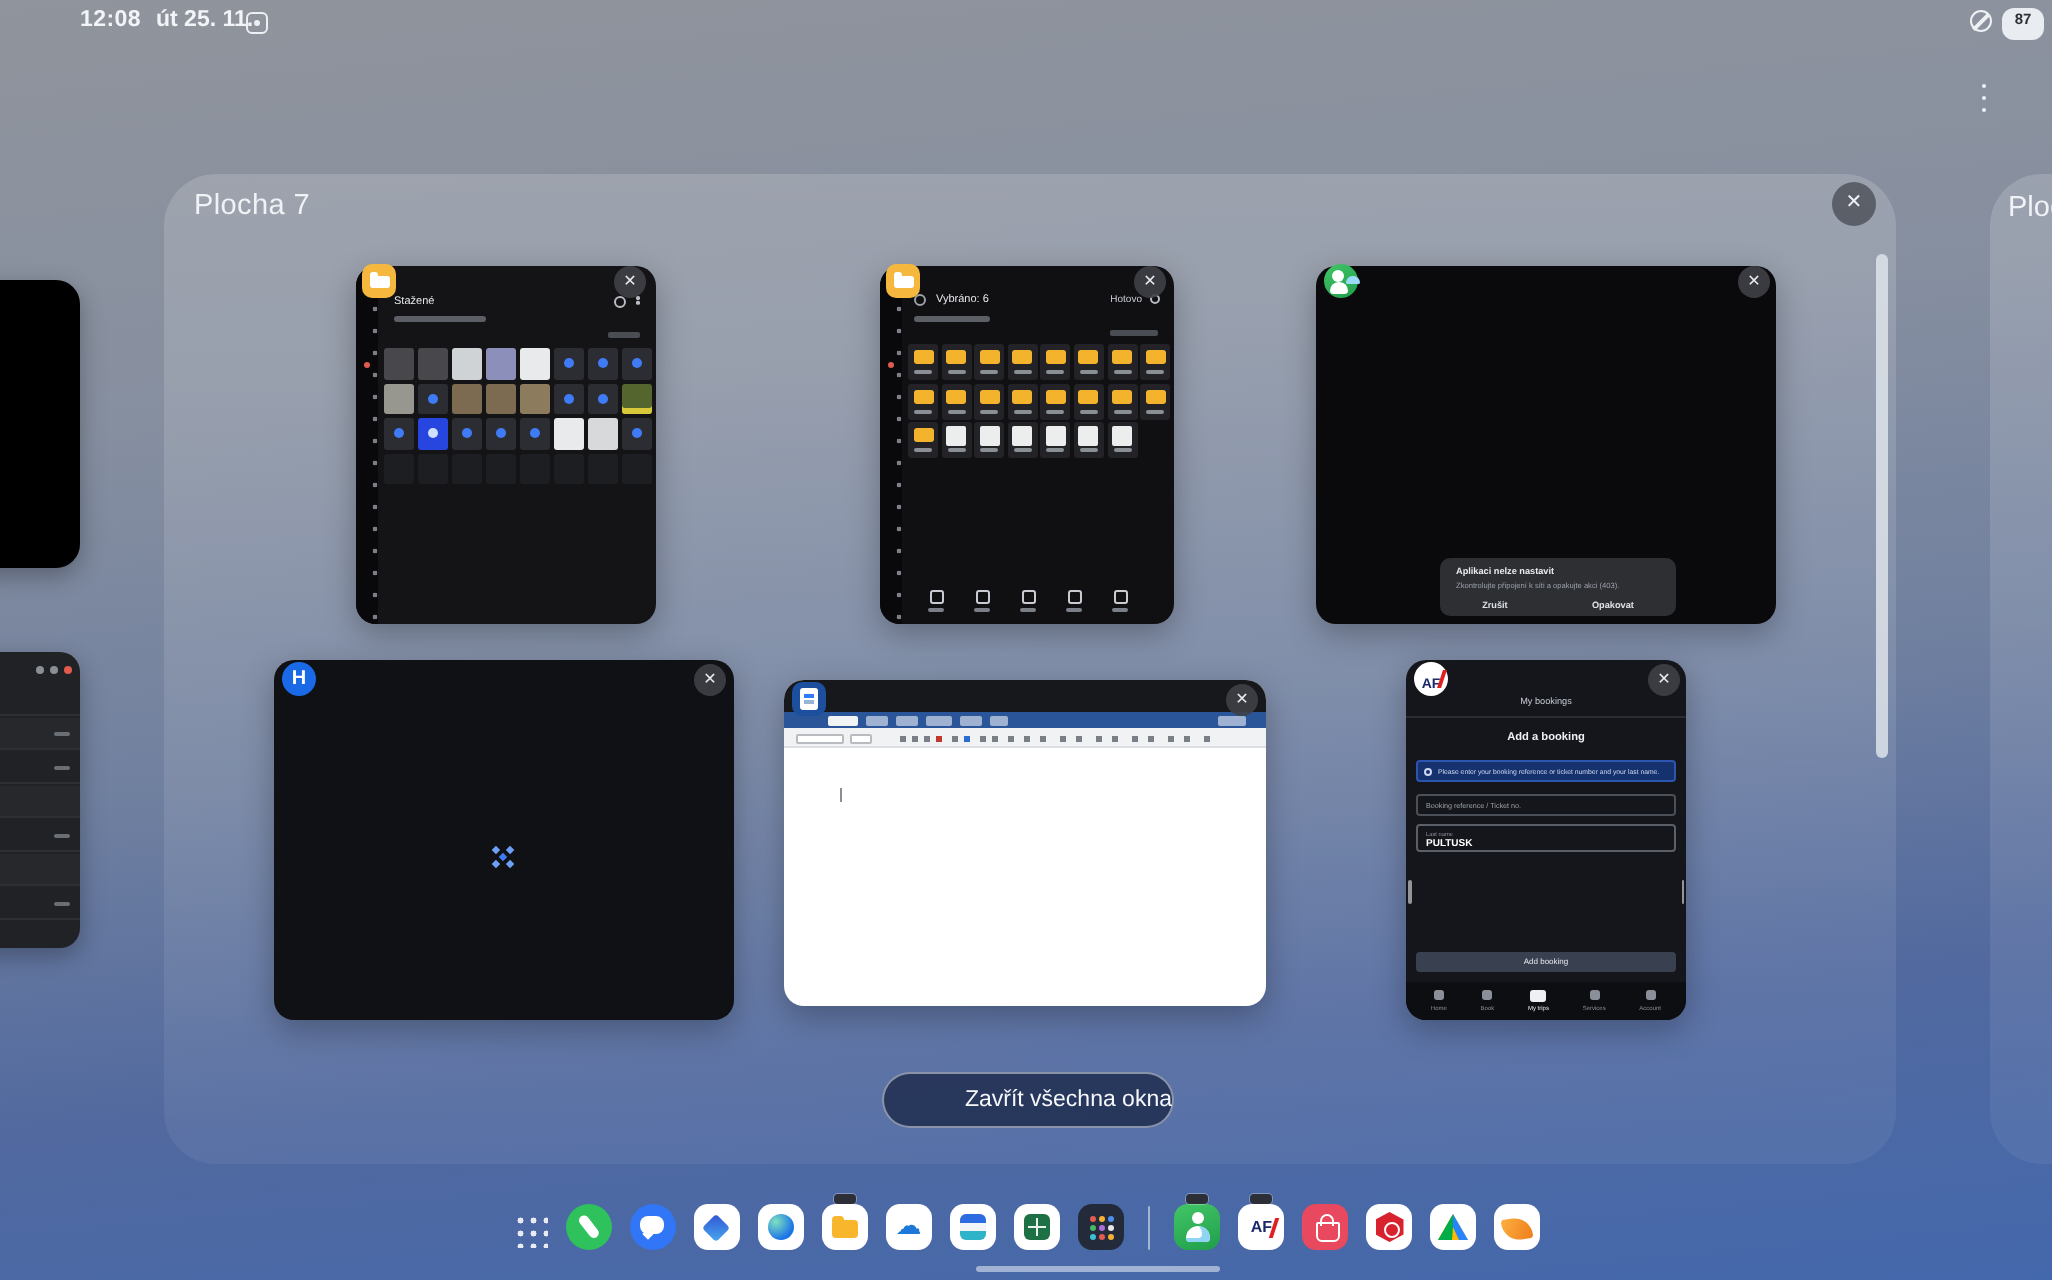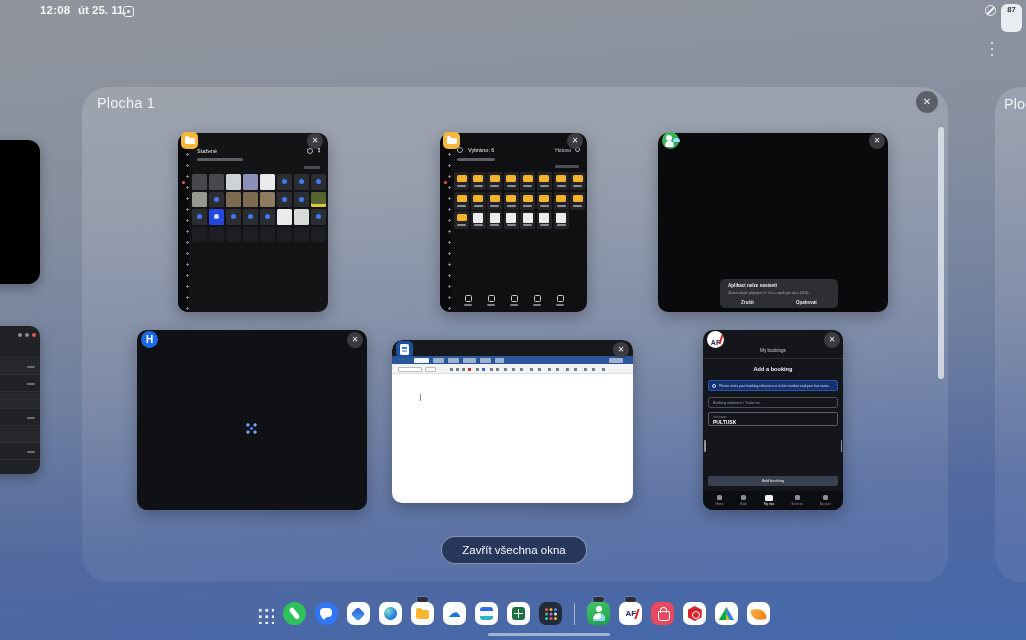--- a/index.html
+++ b/index.html
@@ -8,21 +8,21 @@
     background:linear-gradient(175deg,#90949c 0%,#868fa0 30%,#70809f 55%,#51699f 78%,#4468ac 100%);}
   .abs{position:absolute;}
 
   
   .sb-time{left:40px;top:4px;font-size:11.5px;font-weight:700;color:#f2f4f7;letter-spacing:.2px;}
   .sb-date{left:77px;top:4px;font-size:11.5px;font-weight:700;color:#f2f4f7;}
   .sb-rec{left:84px;top:6px;width:11px;height:11px;border:1.4px solid #eef0f4;border-radius:3px;}
   .sb-rec::after{content:"";position:absolute;left:2.6px;top:2.6px;width:3px;height:3px;border-radius:50%;background:#eef0f4;}
   .sb-dnd{left:985px;top:5px;width:11px;height:11px;border:1.5px solid #eef0f4;border-radius:50%;}
   .sb-dnd::after{content:"";position:absolute;left:-1px;top:3.8px;width:11px;height:1.6px;background:#eef0f4;transform:rotate(-45deg);}
-  .sb-batt{left:1001px;top:4px;width:21px;height:28px;border-radius:6px;background:#e9ecf0;
+  .sb-batt{left:1001px;top:4px;width:21px;height:16px;border-radius:6px;background:#e9ecf0;
     font-size:7.5px;font-weight:700;color:#2e3238;text-align:center;line-height:12px;}
   .menu-dots{left:986px;top:41px;width:12px;height:20px;cursor:pointer;}
   .menu-dots i{position:absolute;left:5px;width:2.4px;height:2.4px;border-radius:50%;background:#eef0f4;}
   .menu-dots i:nth-child(1){top:1px}.menu-dots i:nth-child(2){top:7px}.menu-dots i:nth-child(3){top:13px}
 
   
   .lwinA{left:-32px;top:140px;width:72px;height:144px;background:#000;border-radius:12px;box-shadow:0 4px 12px rgba(0,0,0,.3);}
   .lwinB{left:-42px;top:326px;width:82px;height:148px;background:#202225;border-radius:10px;box-shadow:0 4px 12px rgba(0,0,0,.3);overflow:hidden;}
   .lwinB .row{position:absolute;left:0;width:100%;height:16px;border-bottom:1px solid #2c2f33;}
   .lwinB .row.lit{background:#26282c;}
@@ -143,21 +143,21 @@
     text-align:center;font-size:4px;line-height:10px;color:#e8eaee;cursor:pointer;}
   .w6 .nav{position:absolute;left:0;bottom:0;width:100%;height:19px;background:#0c0e12;display:flex;justify-content:space-around;align-items:center;padding:0 4px;}
   .bnav{display:flex;flex-direction:column;align-items:center;gap:1.5px;cursor:pointer;}
   .bnav i{width:5px;height:5px;border-radius:1.5px;background:#8a909a;}
   .bnav.sel i{width:8px;height:5.5px;background:#eef0f4;}
   .bnav b{font-size:3px;font-weight:400;color:#8a909a;white-space:nowrap;}
   .bnav.sel b{color:#e8eaee;}
 
   
   .close-all{left:441px;top:536px;width:146px;height:28px;border-radius:14px;background:rgba(26,39,70,.78);
-    border:1px solid rgba(235,240,248,.5);color:#f5f7fa;font-size:11.5px;text-align:center;line-height:26px;cursor:pointer;}
+    border:1px solid rgba(235,240,248,.5);color:#f5f7fa;font-size:11.5px;text-align:right;line-height:26px;cursor:pointer;}
 
   
   .dock{position:absolute;left:0;right:0;top:602px;display:flex;justify-content:center;align-items:center;gap:9px;}
   .dk{width:23px;height:23px;border-radius:7px;position:relative;cursor:pointer;}
   .dkdiv{width:1.5px;height:22px;border-radius:1px;background:rgba(255,255,255,.5);margin:0 3px;}
   .badge{position:absolute;top:-5px;left:6px;width:11px;height:4.5px;border-radius:2px;background:#2c2f36;box-shadow:0 0 0 .5px rgba(255,255,255,.3);}
   .dk.apps{width:18px;height:18px;border-radius:0;margin-top:2px;
     background:radial-gradient(circle,#e8ebf2 1.4px,transparent 1.6px);background-size:6.5px 6.5px;background-position:1px 1px;}
   .dk.phone{background:#2ec15c;border-radius:50%;}
   .dk.phone::after{content:"";position:absolute;left:9.5px;top:5px;width:4.5px;height:13px;background:#fff;border-radius:3px;transform:rotate(-38deg);}
@@ -232,21 +232,21 @@
     <div class="row" style="top:84px">
         <span class="mark" style="top:7px"></span>
       </div>
     <div class="row lit" style="top:101px"></div>
     <div class="row" style="top:118px">
         <span class="mark" style="top:7px"></span>
       </div>
   </div>
 
   <div class="abs panel"></div>
-  <span class="abs panel-label">Plocha 1</span>
+  <span class="abs panel-label">Plocha 7</span>
   <span class="abs panel-close"></span>
   <span class="abs scrollbar"></span>
 
   <div class="win w1">
     <div class="rail"></div>
     <span class="ttl">Stažené</span>
     <span class="hicons"></span>
     <span class="sub"></span>
     <span class="filter"></span>
     <div class="grid1">

